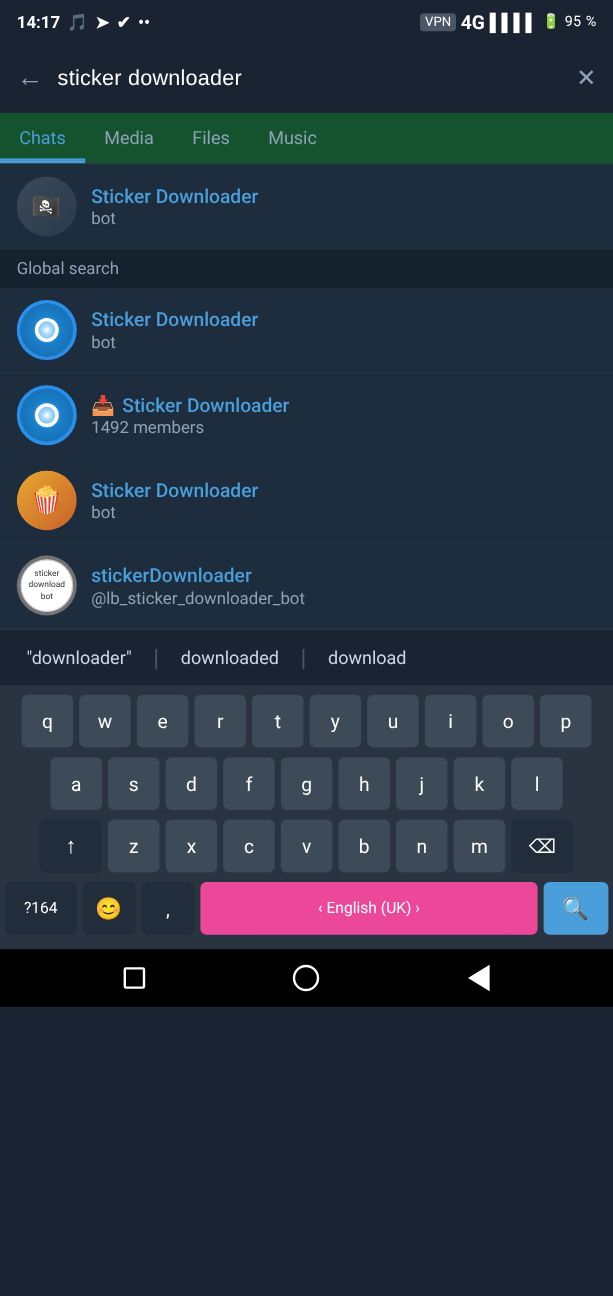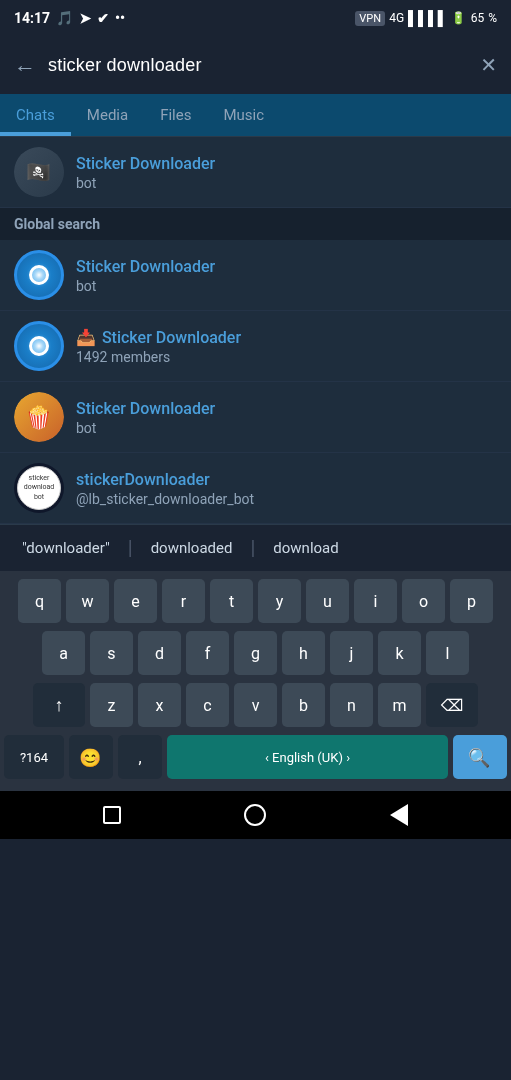--- a/index.html
+++ b/index.html
@@ -73,21 +73,21 @@
       width: 100%;
     }
     .search-clear {
       color: #8fa3b8;
       font-size: 20px;
       cursor: pointer;
     }
 
     
     .tabs {
-      background: #0c4a6e;
+      background: #14532d;
       display: flex;
       border-bottom: 1px solid #2a3a4a;
       align-items: flex-end;
     }
     .tab {
       padding: 12px 16px;
       font-size: 15px;
       color: #8fa3b8;
       cursor: pointer;
       position: relative;
@@ -160,21 +160,20 @@
     .chat-sub {
       font-size: 14px;
       color: #8fa3b8;
     }
 
     .section-header {
       background: #16212e;
       padding: 8px 14px;
       font-size: 14px;
       color: #8fa3b8;
-      font-weight: bold;
     }
 
     
     .keyboard-suggestions {
       background: #1a2332;
       display: flex;
       align-items: center;
       padding: 8px 10px;
       gap: 6px;
       border-top: 1px solid #2a3a4a;
@@ -217,21 +216,21 @@
     }
     .key-letter {
       width: 43px;
     }
     .key-special {
       background: #212d3a;
       color: #fff;
     }
     .key-space {
       flex: 1;
-      background: #0f766e;
+      background: #ec4899;
     }
     .key-action {
       background: #4a9eda;
     }
 
     
     .bottom-nav {
       background: #000;
       display: flex;
       justify-content: space-around;
@@ -273,24 +272,24 @@
 <div class="status-bar">
   <div class="status-left">
     <span>14:17</span>
     <span style="font-size:14px;">🎵</span>
     <span style="font-size:14px;">➤</span>
     <span style="font-size:14px;">✔</span>
     <span style="font-size:14px;">••</span>
   </div>
   <div class="status-right">
     <span class="status-icon">VPN</span>
-    <span style="font-size:12px;">4G</span>
+    <span style="font-size:16px;font-weight:bold;">4G</span>
     <span style="font-size:14px;">▌▌▌▌</span>
     <span style="font-size:12px;">🔋</span>
-    <span style="font-size:12px;">65</span>
+    <span style="font-size:12px;">95</span>
       <span style="font-size:12px;">%</span>
   </div>
 </div>
 
 <div class="search-bar">
   <span class="search-back">←</span>
   <div class="search-input-container">
     <input class="search-input" type="text" value="sticker downloader" style="font-size: 18px; letter-spacing: 0.2px;">
   </div>
   <span class="search-clear">✕</span>
@@ -361,21 +360,21 @@
         🍿
       </div>
     </div>
     <div class="chat-info">
       <div class="chat-name">Sticker Downloader</div>
       <div class="chat-sub">bot</div>
     </div>
   </div>
 
   <div class="chat-item">
-    <div class="avatar" style="background:#0f172a; border-radius:50%; padding:3px;">
+    <div class="avatar" style="background:#737373; border-radius:50%; padding:3px;">
       <div style="width:44px;height:44px;background:#fff;border-radius:50%;display:flex;flex-direction:column;align-items:center;justify-content:center;font-size:7px;color:#333;text-align:center;line-height:1.3;border:1px solid #ccc;">
         <span>sticker</span>
         <span>download</span>
         <span>bot</span>
       </div>
     </div>
     <div class="chat-info">
       <div class="chat-name" style="color:#4a9eda;">stickerDownloader</div>
       <div class="chat-sub">@lb_sticker_downloader_bot</div>
     </div>

